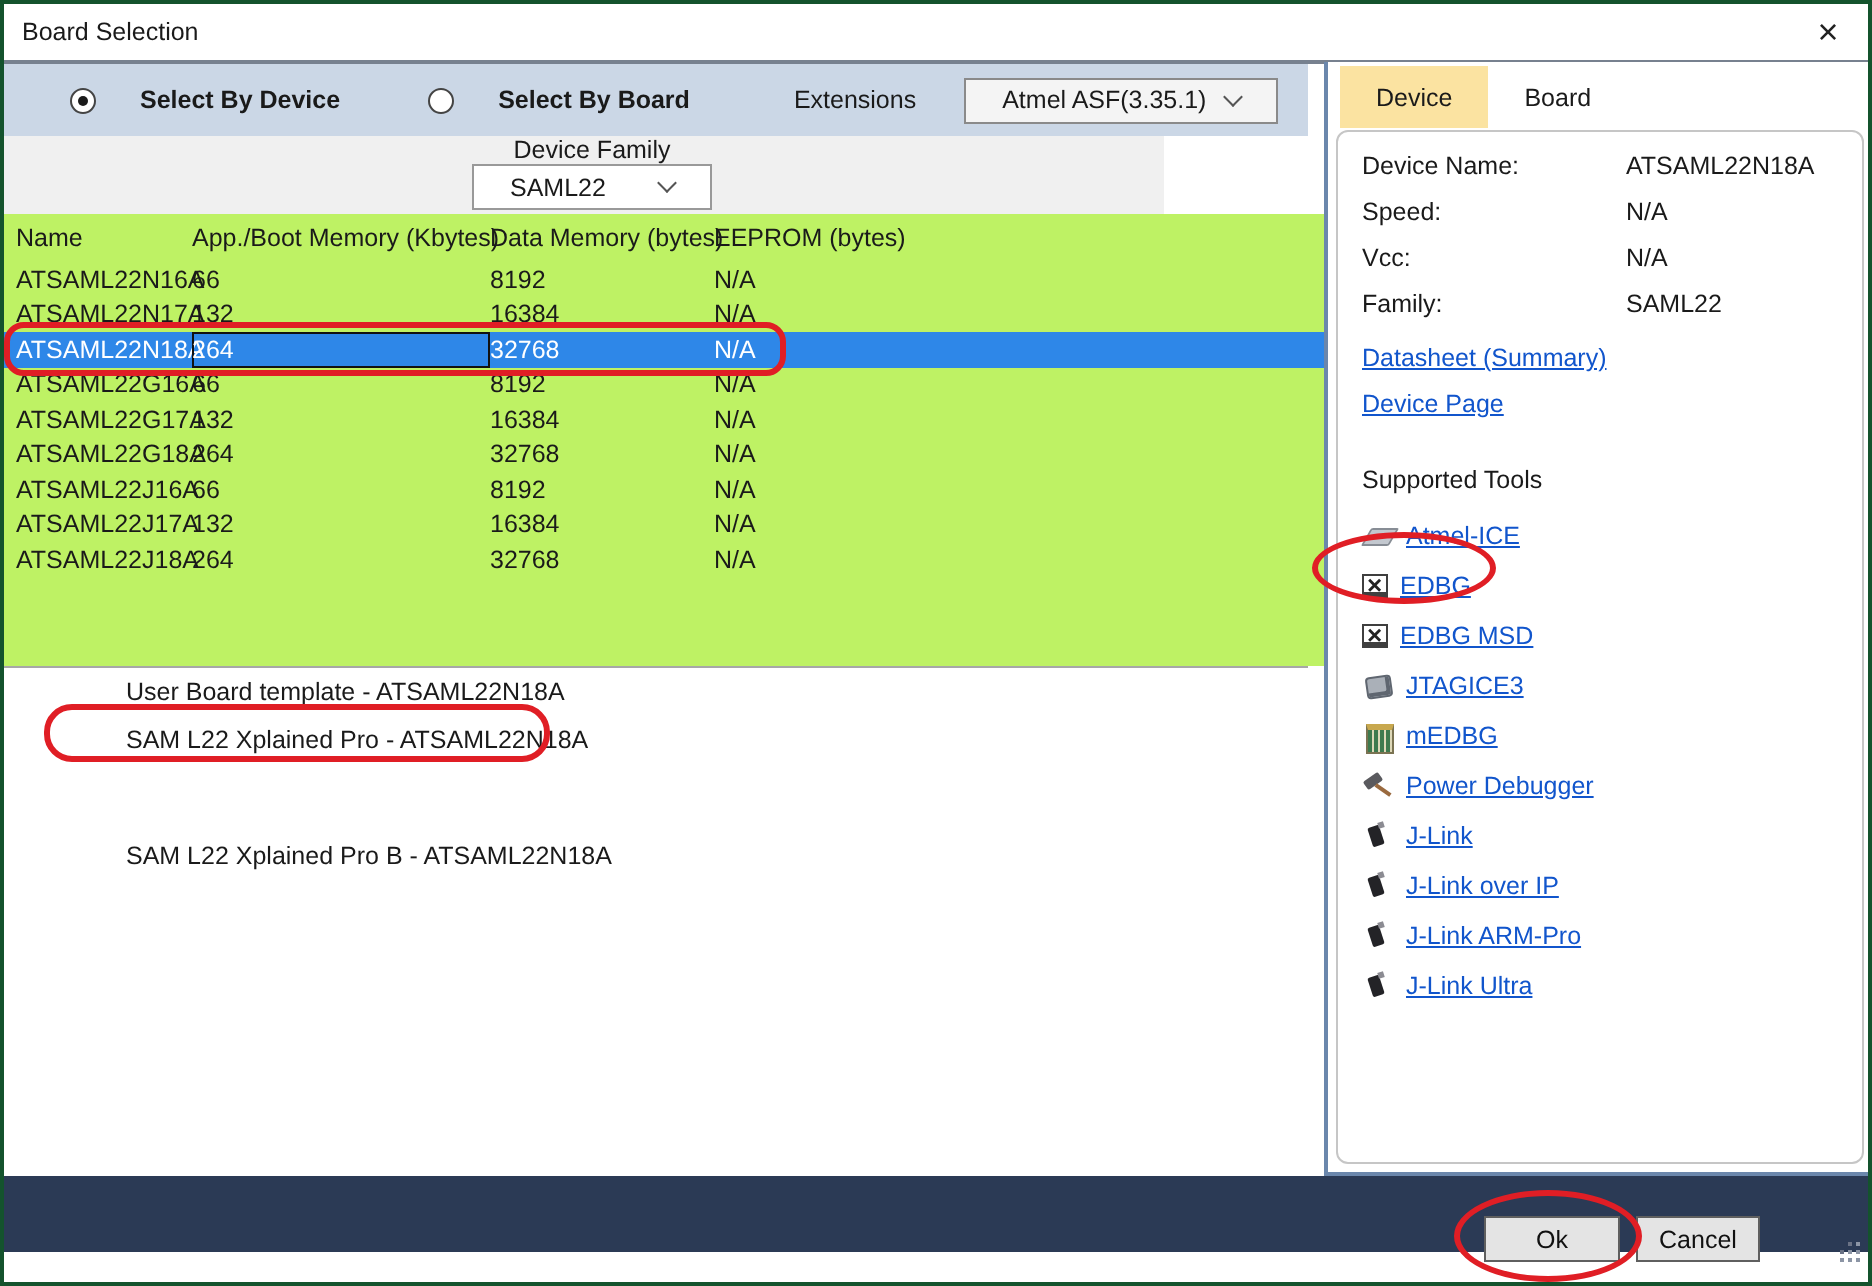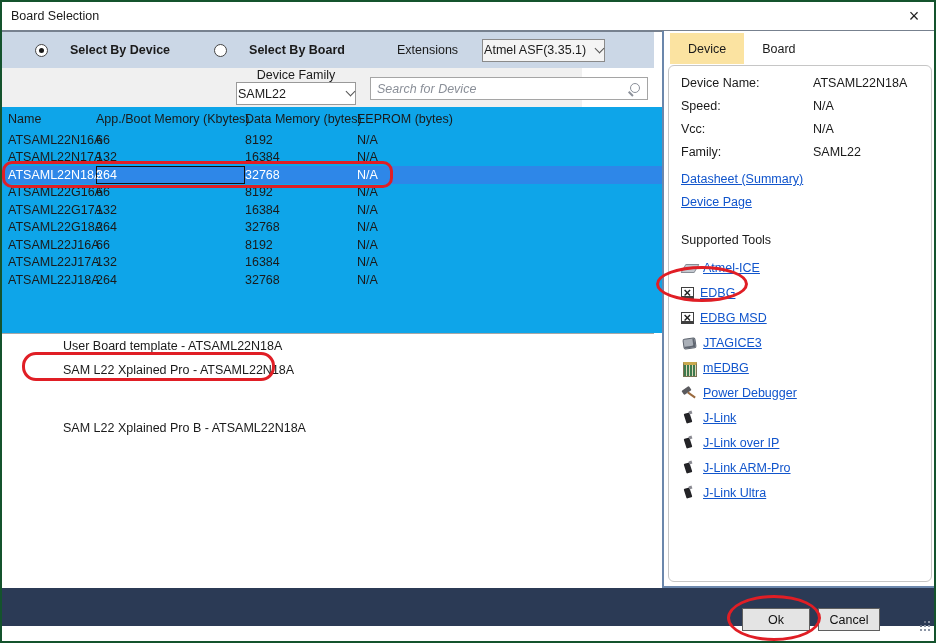--- a/index.html
+++ b/index.html
@@ -14,37 +14,37 @@
   .titlebar .title { position: absolute; left: 9px; top: 7px; font-size: 12.5px; }
   .titlebar .close { position: absolute; right: 8px; top: 2px; font-size: 18px; line-height: 24px; width: 24px; text-align: center; color: #222; cursor: default; }
   .title-sep { position: absolute; left: 0; top: 28px; width: 932px; height: 2px; background: #77818f; }
 
   
   .band-blue { position: absolute; left: 0; top: 30px; width: 652px; height: 36px; background: #cbd7e6; display: flex; align-items: center; gap: 16px; }
   .radio { width: 13px; height: 13px; border: 1px solid #444; border-radius: 50%; background: #fff; position: relative; flex: none; }
   .radio.checked::after { content: ""; position: absolute; left: 3px; top: 3px; width: 5px; height: 5px; border-radius: 50%; background: #1a1a1a; }
   .radio-label { font-weight: bold; margin: 0 0 0 6px; }
   .ext-label { margin-left: 36px; }
-  .combo { background: #f4f4f4; border: 1px solid #8a8a8a; height: 23px; display: flex; align-items: center; padding: 0 1px; margin-left: 8px; }
+  .combo { background: #f4f4f4; border: 1px solid #8a8a8a; height: 23px; display: flex; align-items: center; padding: 0 18px; margin-left: 8px; }
   .combo .val { white-space: nowrap; }
   .chev { width: 7px; height: 7px; border-right: 1.5px solid #555; border-bottom: 1.5px solid #555; transform: rotate(45deg); margin: -4px 0 0 10px; flex: none; }
 
   
   .band-gray { position: absolute; left: 0; top: 66px; width: 580px; height: 39px; background: #f0f0f0; display: flex; align-items: center; flex-direction: column; }
   .fam-label { margin-left: 8px; }
   .combo.white { background: #fff; border: 1px solid #999; width: 120px; justify-content: space-between; }
   .searchbox { position: absolute; left: 368px; top: 9px; width: 278px; height: 23px; background: #fff; border: 1px solid #a5a5a5; display: flex; align-items: center; }
   .searchbox input { border: none; outline: none; flex: 1; height: 100%; padding: 0 6px; font-family: "Liberation Sans", sans-serif; font-size: 12.5px; background: transparent; }
   .searchbox input::placeholder { font-style: italic; color: #8a8f98; }
   .mag { position: relative; width: 16px; height: 16px; margin-right: 5px; flex: none; }
   .mag::before { content: ""; position: absolute; right: 2px; top: 2px; width: 8px; height: 8px; border: 1.5px solid #8b909a; border-radius: 50%; }
   .mag::after { content: ""; position: absolute; left: 2px; bottom: 2px; width: 6px; height: 1.5px; background: #8b909a; transform: rotate(45deg); }
 
   
-  .table { position: absolute; left: 0; top: 105px; width: 720px; height: 226px; background: #0ea5e9; }
+  .table { position: absolute; left: 0; top: 105px; width: 720px; height: 226px; background: #bef264; }
   .thead, .trow { display: flex; white-space: nowrap; }
   .thead { height: 24px; align-items: center; }
   .trow { height: 17.5px; align-items: center; }
   .c0 { width: 94px; padding-left: 6px; flex: none; }
   .c1 { width: 149px; flex: none; }
   .c2 { width: 112px; flex: none; }
   .c3 { flex: 1; }
   .trow.selected { background: #2e87e8; color: #fff; }
   .trow.selected .cell-focus { box-shadow: inset 0 0 0 1px #111; height: 100%; display: flex; align-items: center; }
   .hdivider { position: absolute; left: 0; top: 331px; width: 652px; height: 1px; background: #a7a7a7; }
@@ -117,24 +117,20 @@
       <span class="val">Atmel ASF(3.35.1)</span>
       <span class="chev"></span>
     </div>
   </div>
 
   <div class="band-gray">
     <span class="fam-label">Device Family</span>
     <div class="combo white">
       <span class="val">SAML22</span>
       <span class="chev"></span>
-    </div>
-    <div class="searchbox">
-      <input type="text" placeholder="Search for Device" style="">
-      <span class="mag"></span>
     </div>
   </div>
 
   <div class="table">
     <div class="thead" id="thead">
         <span class="c0">Name</span>
         <span class="c1">App./Boot Memory (Kbytes)</span>
         <span class="c2">Data Memory (bytes)</span>
         <span class="c3">EEPROM (bytes)</span>
       </div>

